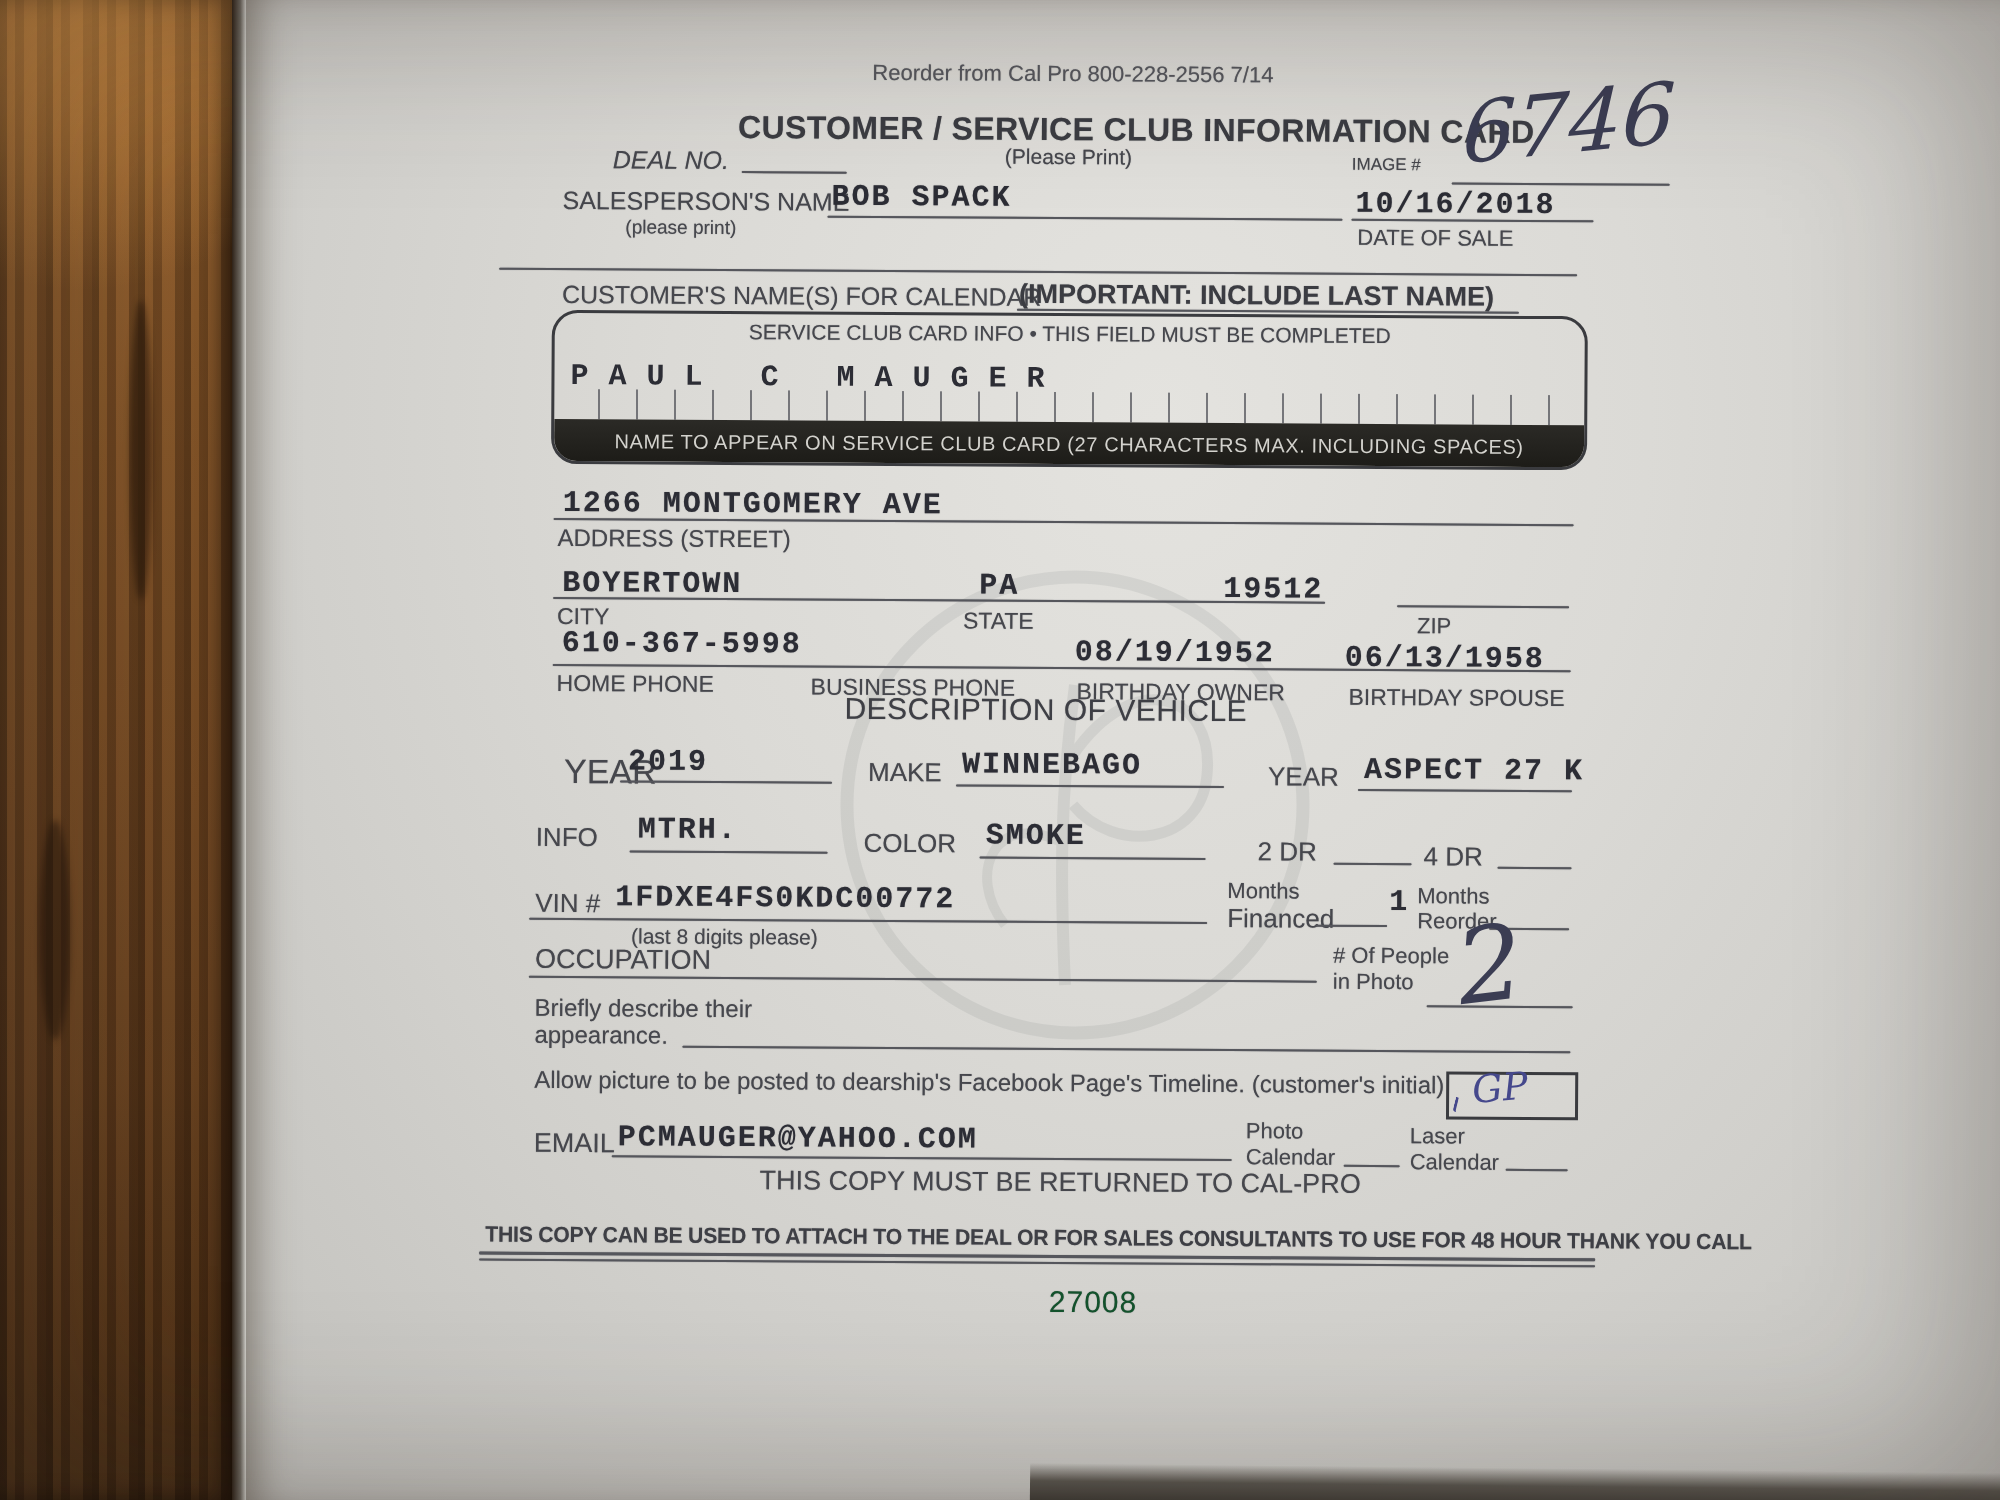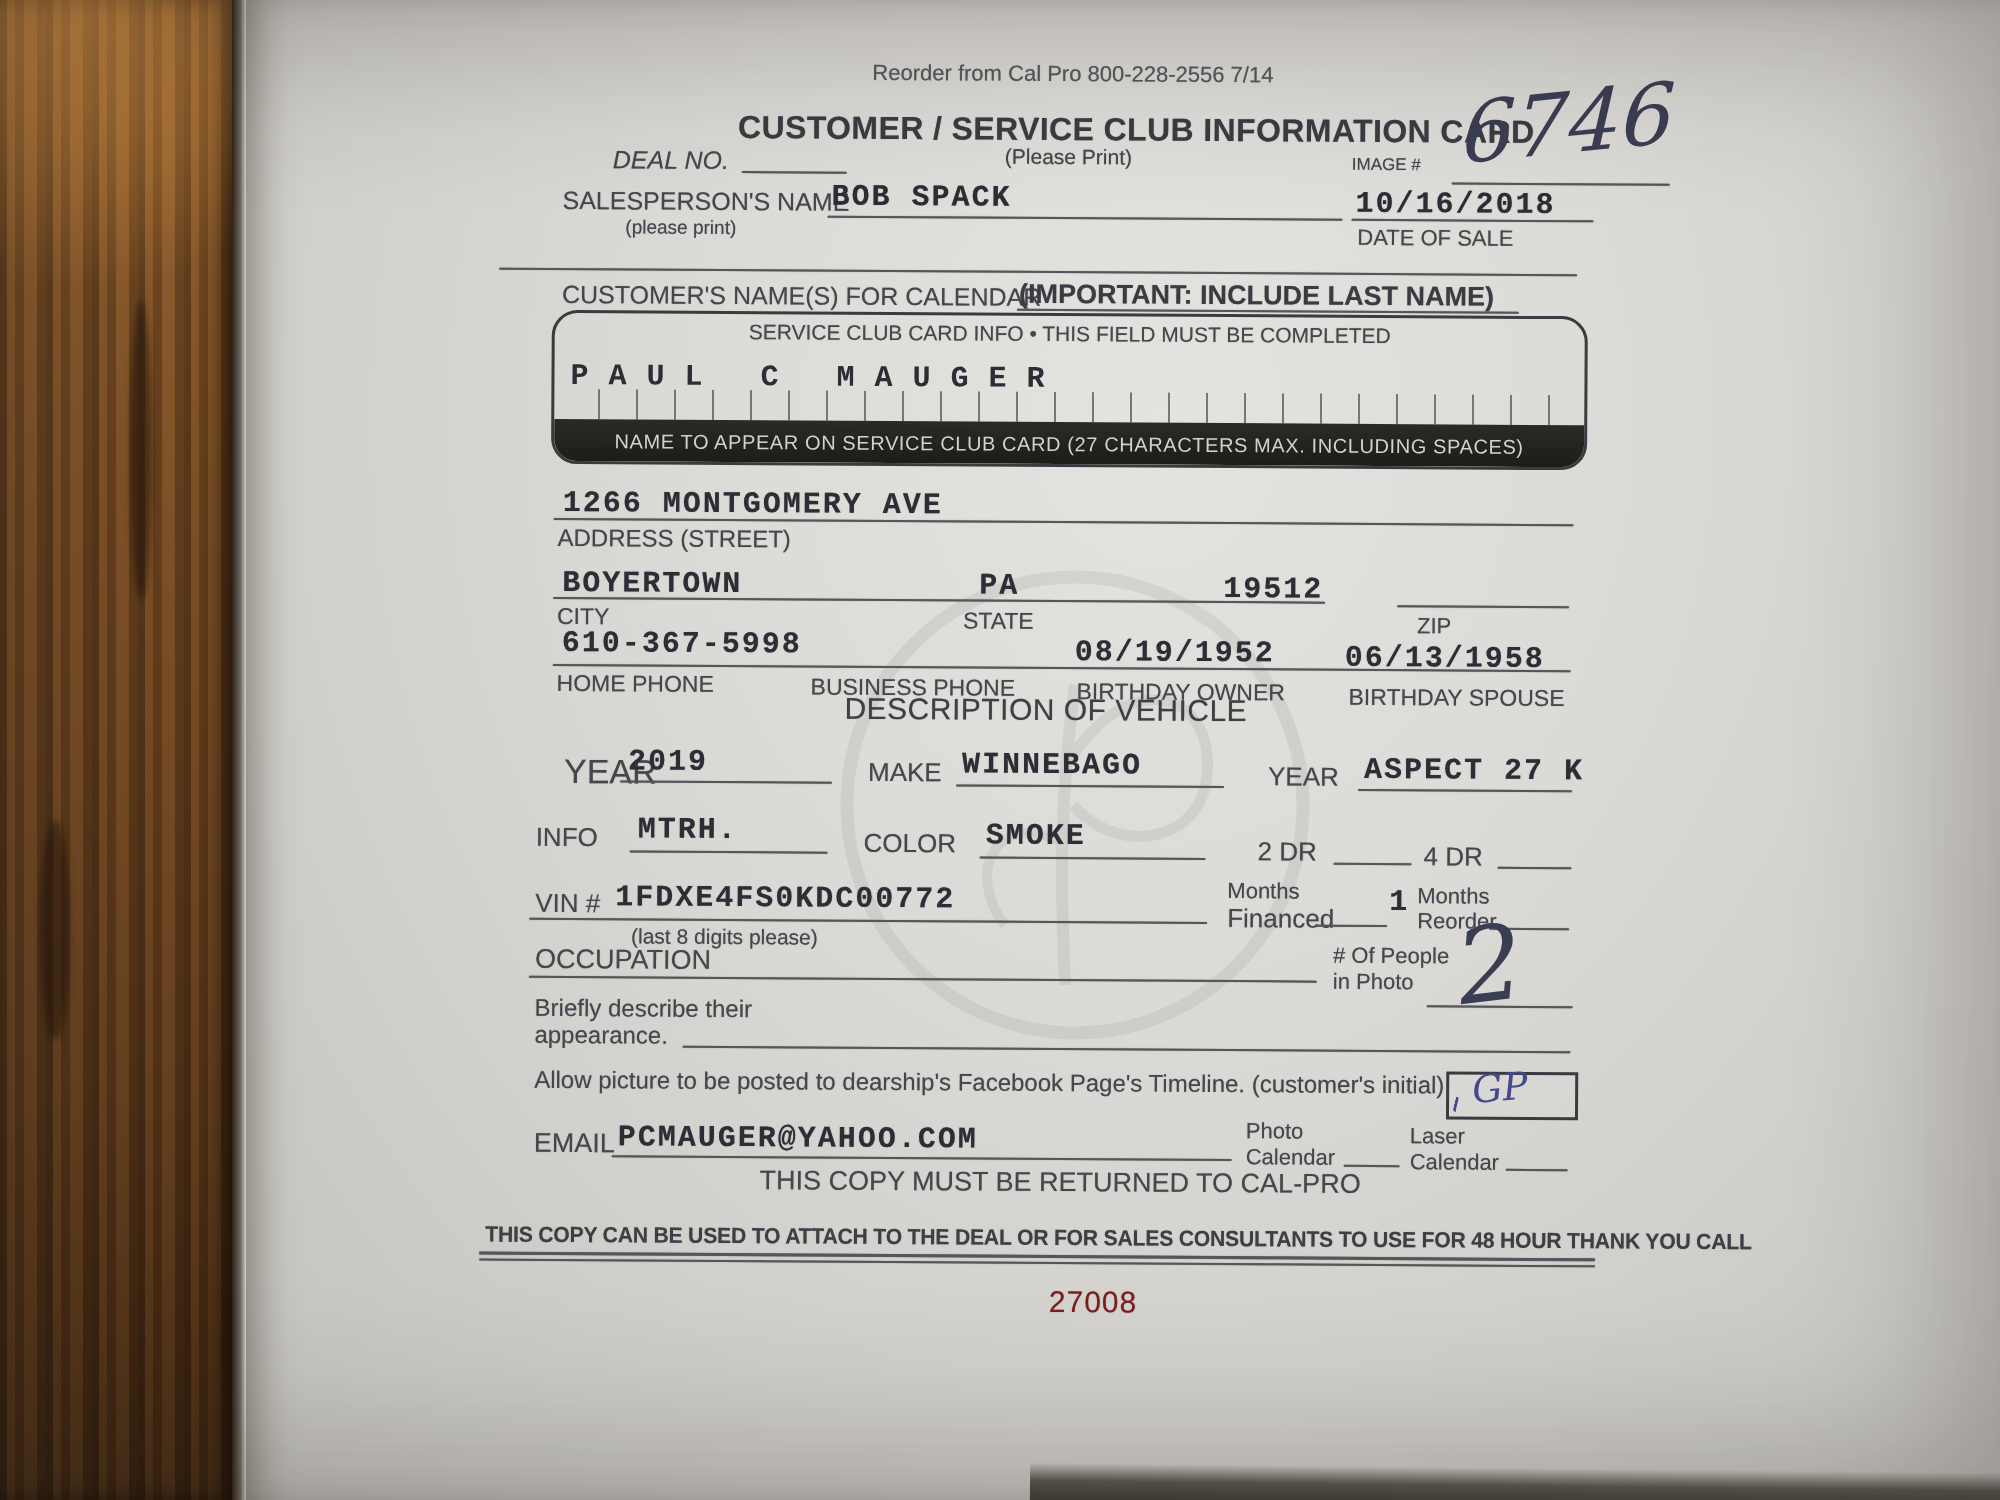--- a/index.html
+++ b/index.html
@@ -183,18 +183,18 @@
     <div class="lbl" style="left:1416px;top:1118px;font-size:22px;">Laser</div>
     <div class="lbl" style="left:1416px;top:1144px;font-size:22px;">Calendar</div>
     <div class="rule" style="left:1512px;top:1163px;width:62px;"></div>
 
     <div class="lbl" style="left:766px;top:1164px;font-size:27px;">THIS COPY MUST BE RETURNED TO CAL-PRO</div>
 
     <div class="lbl bold condensed" style="left:492px;top:1222px;font-size:22px;color:#3e3f45;">THIS COPY CAN BE USED TO ATTACH TO THE DEAL OR FOR SALES CONSULTANTS TO USE FOR 48 HOUR THANK YOU CALL</div>
     <div class="rule" style="left:486px;top:1252px;width:1116px;height:3px;"></div>
     <div class="rule" style="left:486px;top:1259px;width:1116px;"></div>
 
-    <div class="lbl" style="left:1056px;top:1282px;font-size:30px;letter-spacing:1px;color:#7f1d1d;">27008</div>
+    <div class="lbl" style="left:1056px;top:1282px;font-size:30px;letter-spacing:1px;color:#14532d;">27008</div>
 
   </div>
 
   <div class="vignette"></div>
 </div>
 
 </body></html>

